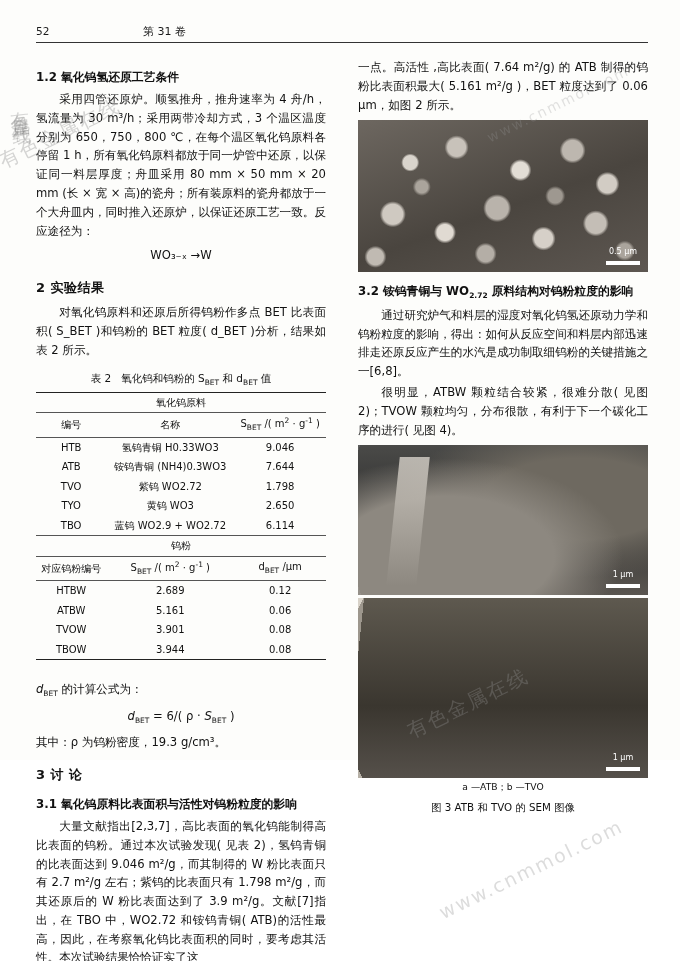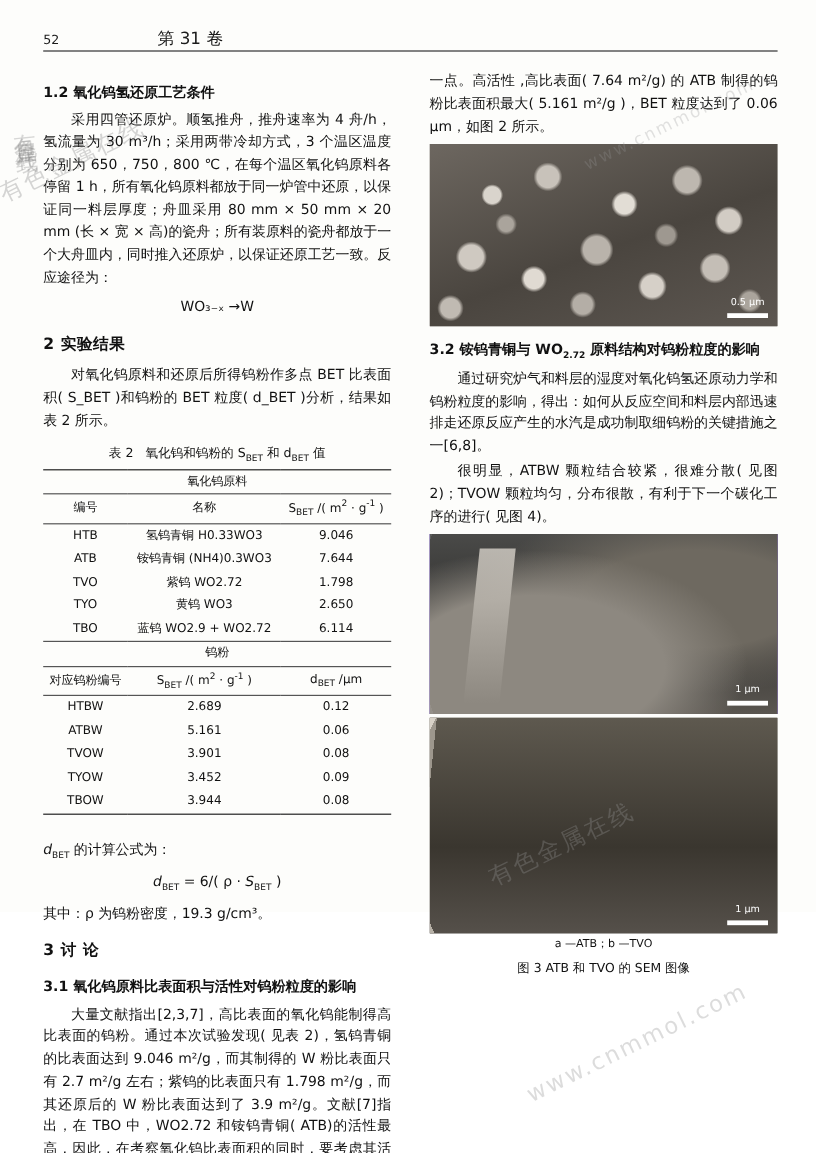--- a/index.html
+++ b/index.html
@@ -21,21 +21,21 @@
   
   .header {
     position: absolute;
     left: 36px; top: 24px; width: 612px;
     display: flex; align-items: baseline;
     font-size: 10.5px;
     color: #1a1a1a;
   }
   .header .pg { width: 60px; text-align: left; }
   .header .jn { flex: 1; text-align: center; font-size: 11.5px; letter-spacing: 1px; }
-  .header .vol { width: 90px; text-align: right; font-size: 14px; }
+  .header .vol { width: 90px; text-align: right; font-size: 11px; }
   .header-rule {
     position: absolute; left: 36px; top: 42px; width: 612px;
     height: 1px; background: #333;
   }
 
   
   .col {
     position: absolute;
     top: 58px;
     width: 290px;
@@ -271,25 +271,20 @@
         <tr>
           <td>ATBW</td>
           <td>5.161</td>
           <td>0.06</td>
         </tr>
         <tr>
           <td>TVOW</td>
           <td>3.901</td>
           <td>0.08</td>
         </tr>
-        <tr>
-          <td>TYOW</td>
-          <td>3.452</td>
-          <td>0.09</td>
-        </tr>
         <tr class="bot-rule">
           <td>TBOW</td>
           <td>3.944</td>
           <td>0.08</td>
         </tr>
       </tbody>
     </table>
 
     <p class="body noind" style="margin-top:20px;">
       <span style="font-style:italic;">d</span><span class="sub-s">BET</span> 的计算公式为：

